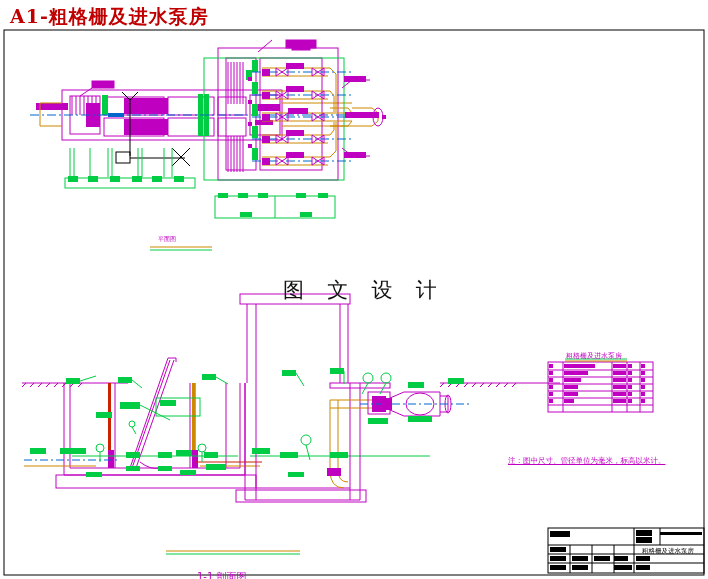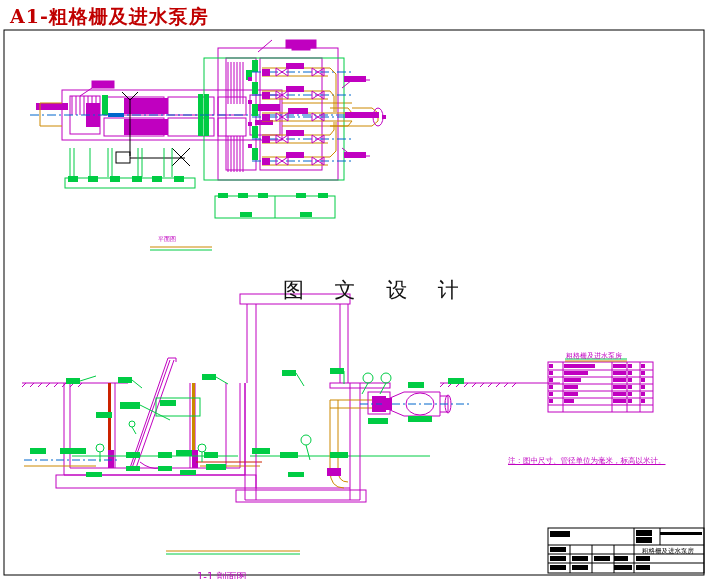--- a/index.html
+++ b/index.html
@@ -8,21 +8,21 @@
   .stage{position:absolute;left:0;top:0;width:708px;height:579px;background:#ffffff;}
   svg{position:absolute;left:0;top:0;}
   .title-text{
     position:absolute;left:10px;top:4px;
     font-family:"DejaVu Serif", serif;
     font-size:19px;font-weight:bold;color:#c00000;letter-spacing:1px;
     white-space:nowrap;
   }
   .watermark{
     position:absolute;left:283px;top:276px;
-    font-family:Liberation Mono, monospace;
+    font-family:Liberation Serif, serif;
     font-size:21px;color:#111;letter-spacing:9px;white-space:nowrap;
   }
   .note{
     position:absolute;left:508px;top:456px;
     font-size:7.5px;color:#c000c0;white-space:nowrap;
     font-family:"DejaVu Sans",sans-serif;
     text-decoration:underline;
   }
   .tbl-title{
     position:absolute;left:566px;top:351px;font-size:7px;color:#c000c0;

